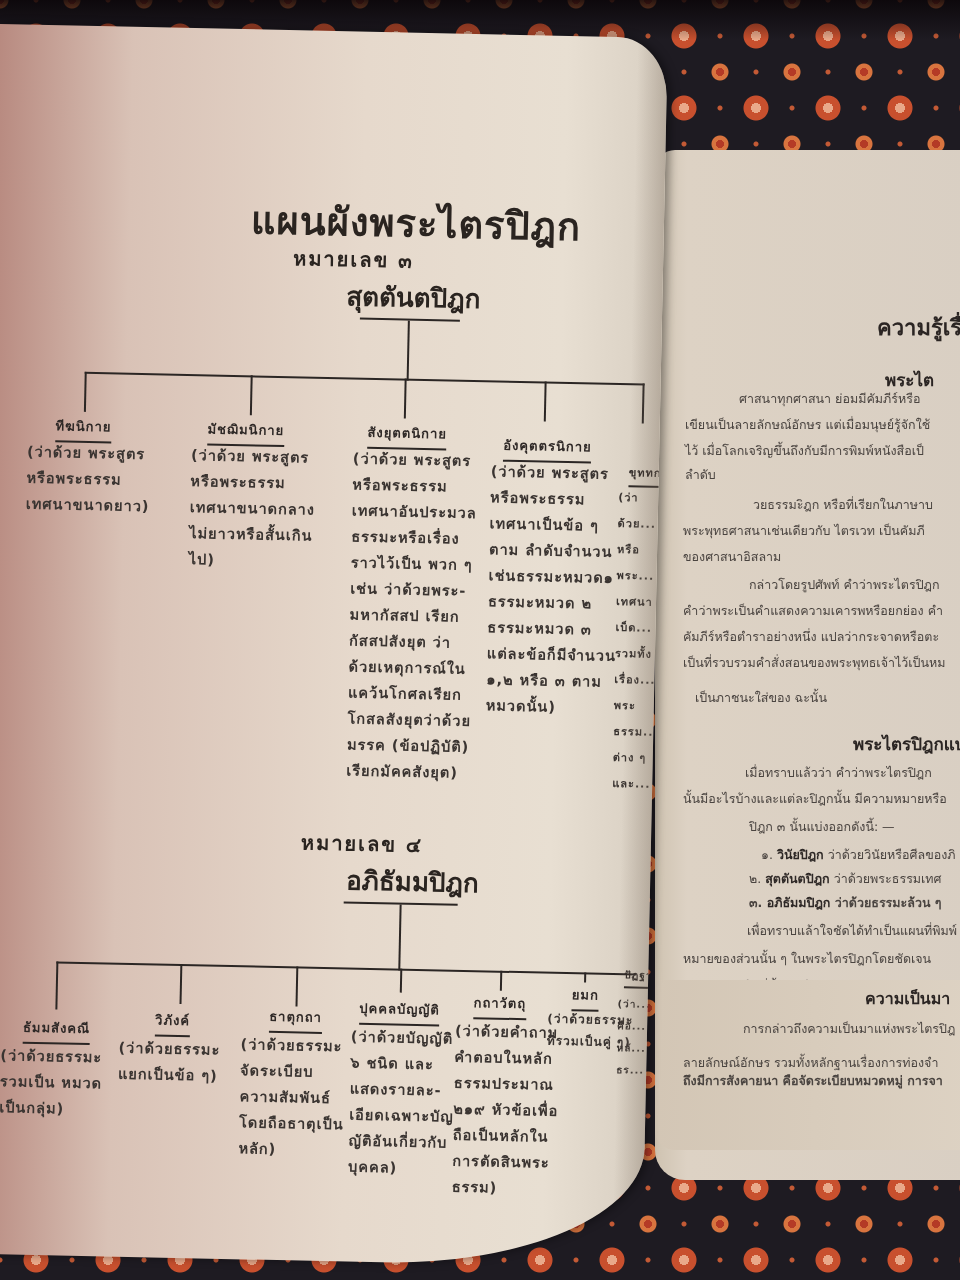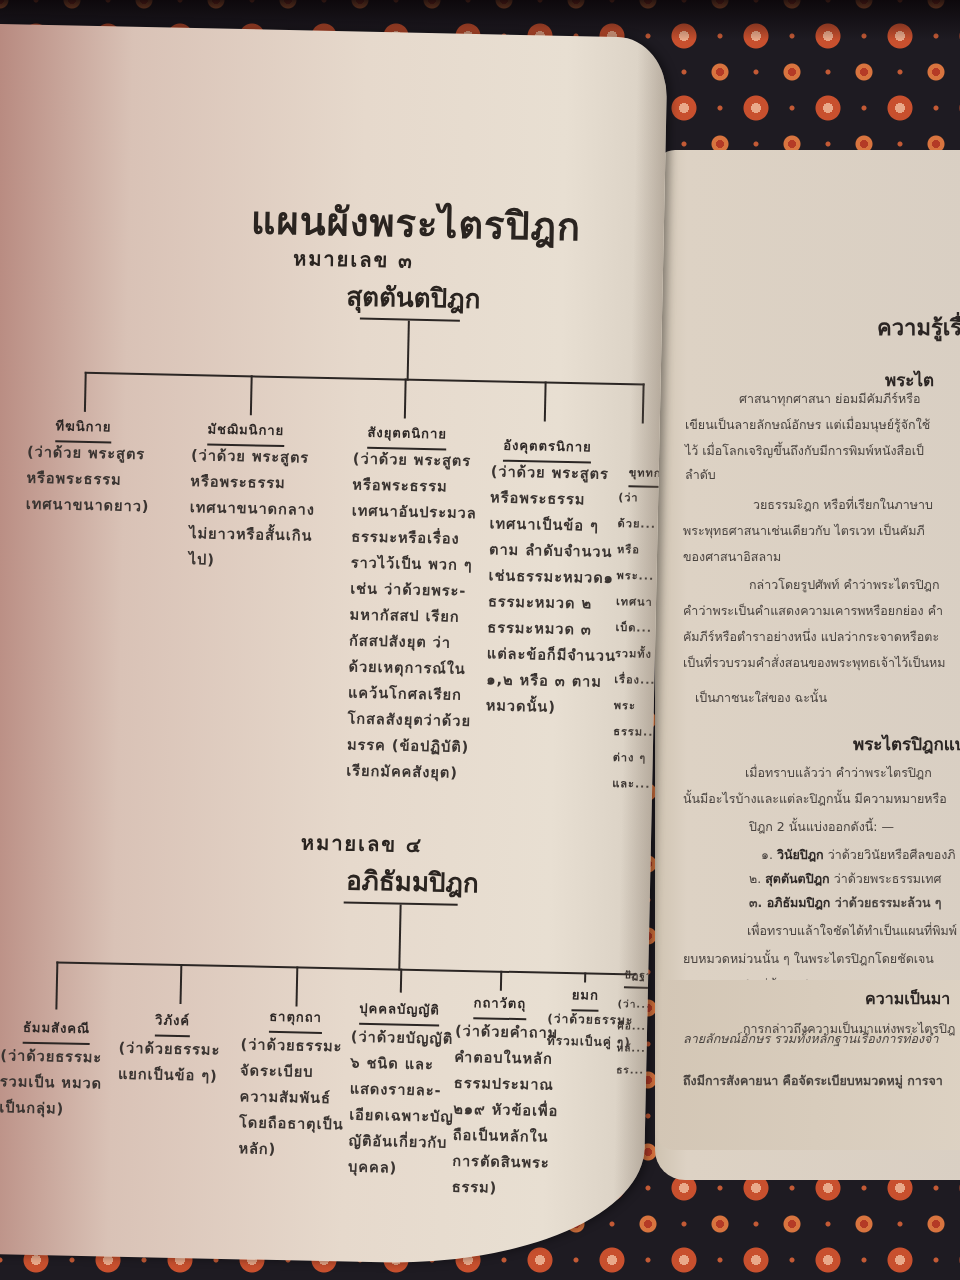--- a/index.html
+++ b/index.html
@@ -96,52 +96,52 @@
       <div class="rp-text" style="left:0px;top:448px;">คำว่าพระเป็นคำแสดงความเคารพหรือยกย่อง   คำ</div>
       <div class="rp-text" style="left:0px;top:474px;">คัมภีร์หรือตำราอย่างหนึ่ง   แปลว่ากระจาดหรือตะ</div>
       <div class="rp-text" style="left:0px;top:500px;">เป็นที่รวบรวมคำสั่งสอนของพระพุทธเจ้าไว้เป็นหม</div>
       <div class="rp-text" style="left:0px;top:535px;margin-left:12px;">เป็นภาชนะใส่ของ   ฉะนั้น</div>
     </div>
 
     <div class="rp-heading" style="left:170px;top:580px;font-size:17px;">พระไตรปิฎกแบ</div>
     <div>
       <div class="rp-text" style="left:62px;top:610px;">เมื่อทราบแล้วว่า    คำว่าพระไตรปิฎก</div>
       <div class="rp-text" style="left:0px;top:636px;">นั้นมีอะไรบ้างและแต่ละปิฎกนั้น มีความหมายหรือ</div>
-      <div class="rp-text" style="left:66px;top:664px;">ปิฎก 2 นั้นแบ่งออกดังนี้: —</div>
+      <div class="rp-text" style="left:66px;top:664px;">ปิฎก ๓ นั้นแบ่งออกดังนี้: —</div>
     </div>
 
     <div class="rp-list">
       <div class="rp-text" style="left:78px;top:692px;">
         <span>๑.</span> <b>วินัยปิฎก</b> <span>ว่าด้วยวินัยหรือศีลของภิ</span>
       </div>
       <div class="rp-text" style="left:66px;top:716px;">
         <span>๒.</span> <b>สุตตันตปิฎก</b> <span>ว่าด้วยพระธรรมเทศ</span>
       </div>
       <div class="rp-text" style="left:66px;top:740px;font-weight:bold;">
         <span>๓.</span> <b>อภิธัมมปิฎก</b> <span>ว่าด้วยธรรมะล้วน ๆ</span>
       </div>
     </div>
 
     <div>
       <div class="rp-text" style="left:64px;top:768px;">เพื่อทราบแล้าใจชัดได้ทำเป็นแผนที่พิมพ์</div>
-      <div class="rp-text" style="left:0px;top:796px;">ยบหมวดหม่วนนั้น ๆ ในพระไตรปิฎกโดยชัดเจน</div>
+      <div class="rp-text" style="left:0px;top:796px;">หมายของส่วนนั้น ๆ ในพระไตรปิฎกโดยชัดเจน</div>
       <div class="rp-text" style="left:62px;top:824px;">ในที่นี้จะยังไม่กล่าวถึงรายการละเอียดว่</div>
       <div class="rp-text" style="left:0px;top:852px;">ไปเป็นอะไรอีก    เพราะต้องการให้ท่านผู้อ่านได้ทรา</div>
       <div class="rp-text" style="left:0px;top:878px;">มาเป็นต้น   แล้วจึงจะกล่าวถึงส่วนต่าง ๆ ของแต่ละ</div>
     </div>
 
   </div>
 </div>
 
 <div class="page-right" style="top:980px;height:170px;border-radius:0 0 0 20px;background:linear-gradient(90deg,#d3c6b5,#ddd2c3);">
   <div class="inner">
     <div class="rp-heading" style="left:182px;top:6px;font-size:16px;">ความเป็นมา</div>
     <div>
       <div class="rp-text" style="left:60px;top:36px;">การกล่าวถึงความเป็นมาแห่งพระไตรปิฎ</div>
-      <div class="rp-text" style="left:0px;top:46px;font-style:italic;">ลายลักษณ์อักษร   รวมทั้งหลักฐานเรื่องการท่องจำ</div>
+      <div class="rp-text" style="left:0px;top:70px;">ลายลักษณ์อักษร   รวมทั้งหลักฐานเรื่องการท่องจำ</div>
       <div class="rp-text" style="left:0px;top:88px;font-weight:bold;">ถึงมีการสังคายนา   คือจัดระเบียบหมวดหมู่ การจา</div>
     </div>
   </div>
 </div>
 
 <div class="page-left">
   <div class="title">แผนผังพระไตรปิฎก</div>
 
   <div class="sec-num" style="left:298px;top:212px;">หมายเลข ๓</div>
   <div class="sec-title" style="left:352px;top:244px;">สุตตันตปิฎก</div>

